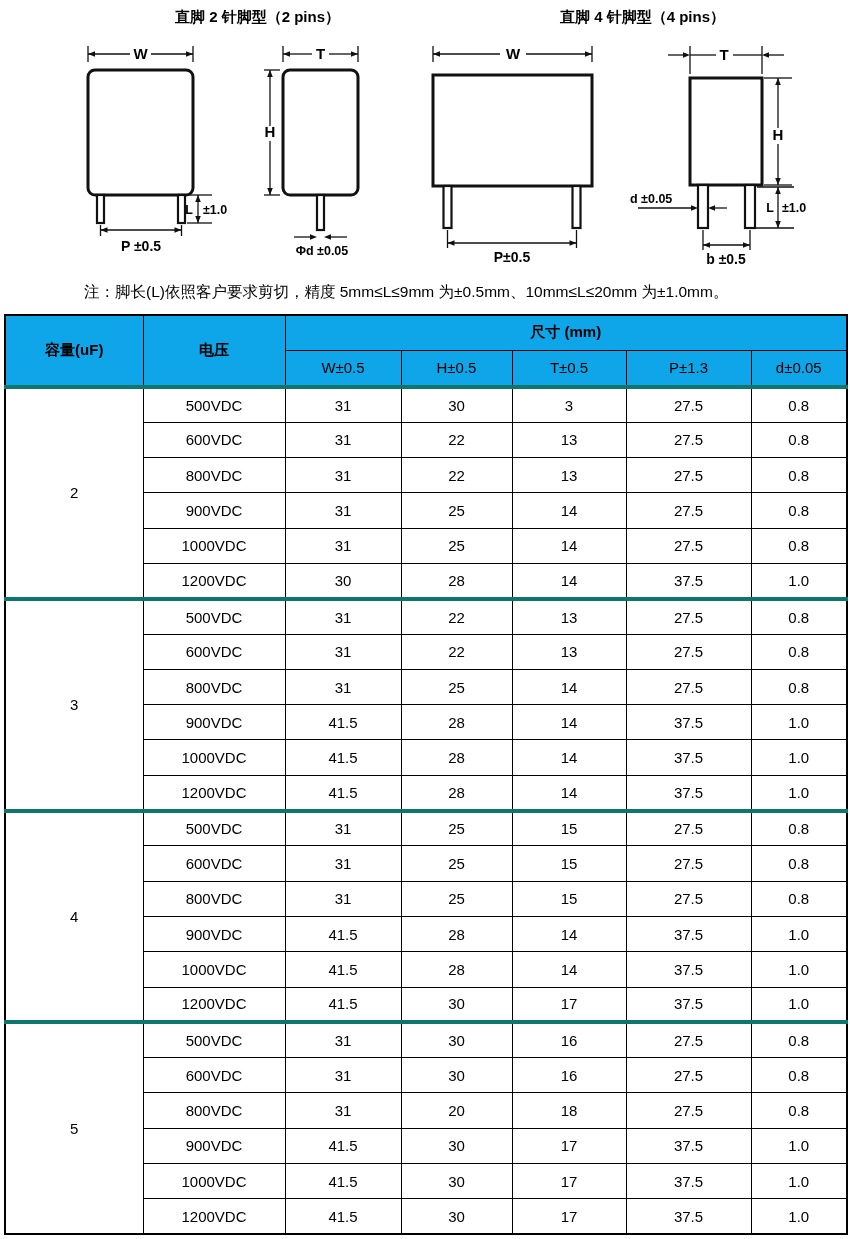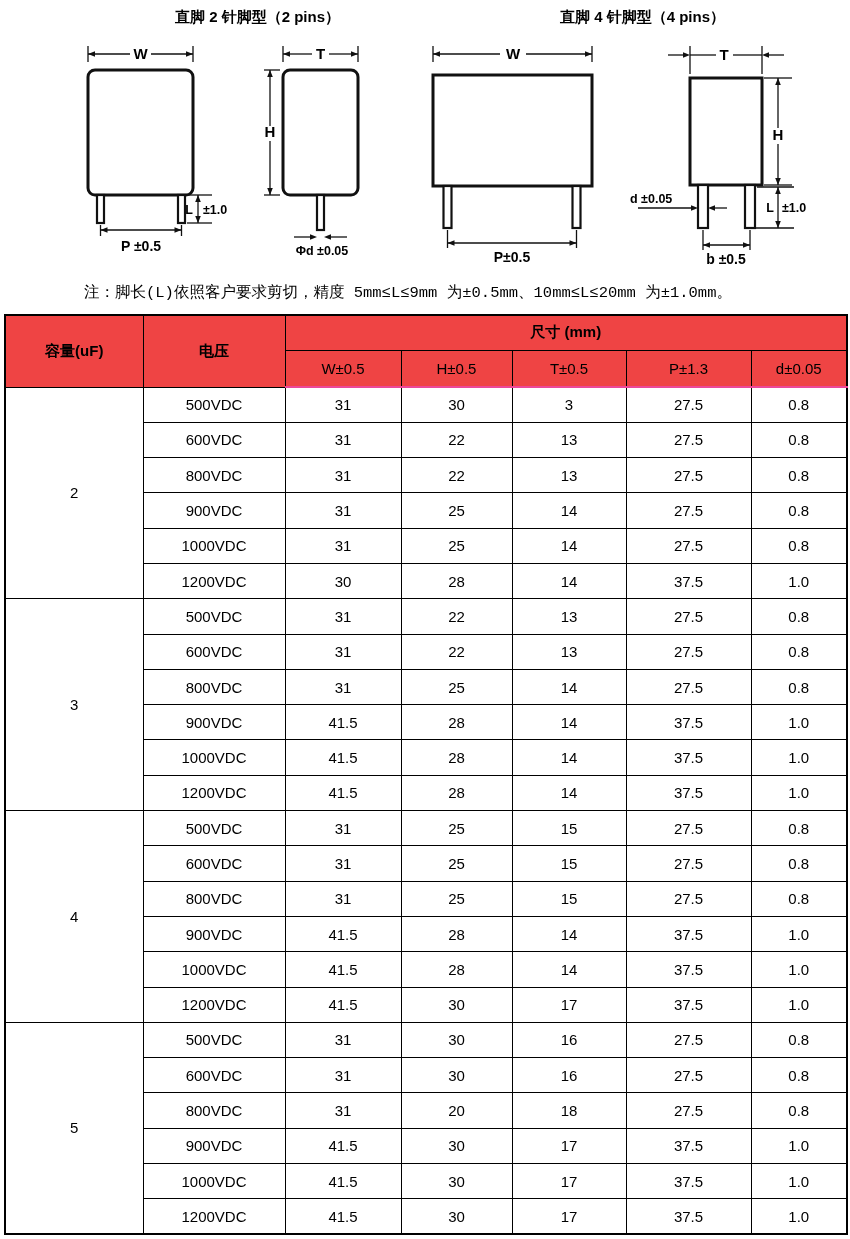--- a/index.html
+++ b/index.html
@@ -15,38 +15,38 @@
   .drawing line { stroke:#111; stroke-width:1.3; }
   .drawing polygon { fill:#111; stroke:none; }
   .drawing rect.body { fill:#fff; stroke:#111; stroke-width:3; }
   .drawing rect.pin  { fill:#fff; stroke:#111; stroke-width:2.2; }
   .drawing text { fill:#000; font-family:"Liberation Sans", sans-serif; font-weight:bold; }
   .dim-big  { font-size:15px; }
   .dim-mid  { font-size:14px; }
   .dim-small{ font-size:12.5px; }
   .note {
     position:absolute; left:84px; top:282px; font-size:15.5px;
-    font-family:Liberation Mono, monospace; white-space:nowrap;
+    font-family:Liberation Sans, sans-serif; white-space:nowrap;
   }
   table.spec {
     position:absolute; left:4px; top:314px; width:842px;
     border-collapse:collapse; table-layout:fixed;
     border:2.5px solid #000;
   }
   table.spec th, table.spec td {
     border:1px solid #000; text-align:center; vertical-align:middle;
     font-size:15px; overflow:hidden;
   }
-  table.spec thead th { background:#ef4444; }
+  table.spec thead th { background:#0ea5e9; }
   th.cap-h, th.volt-h, th.dim-h { font-weight:bold; }
   th.sub-h { font-weight:normal; }
   tr.hrow1 th { height:35px; }
   tr.hrow2 th { height:37px; border-bottom:2px solid #ec4899; }
   tbody td { height:35.3px; font-weight:normal; background:#fff; }
-  tbody tr.group-start td { border-top:1px solid #0f766e;margin-left:30px; }
+  tbody tr.group-start td { border-top:4px solid #0f766e;margin-left:30px; }
 </style>
 </head>
 <body>
 
 <div class="diagram-title" style="left:128px; top:8px;">直脚 2 针脚型（2 pins）</div>
 
 <div class="diagram-title" style="left:513px; top:8px;">直脚 4 针脚型（4 pins）</div>
 
 <svg class="drawing" style="left:52px; top:40px;" width="205" height="222" viewBox="0 0 205 222">
 

